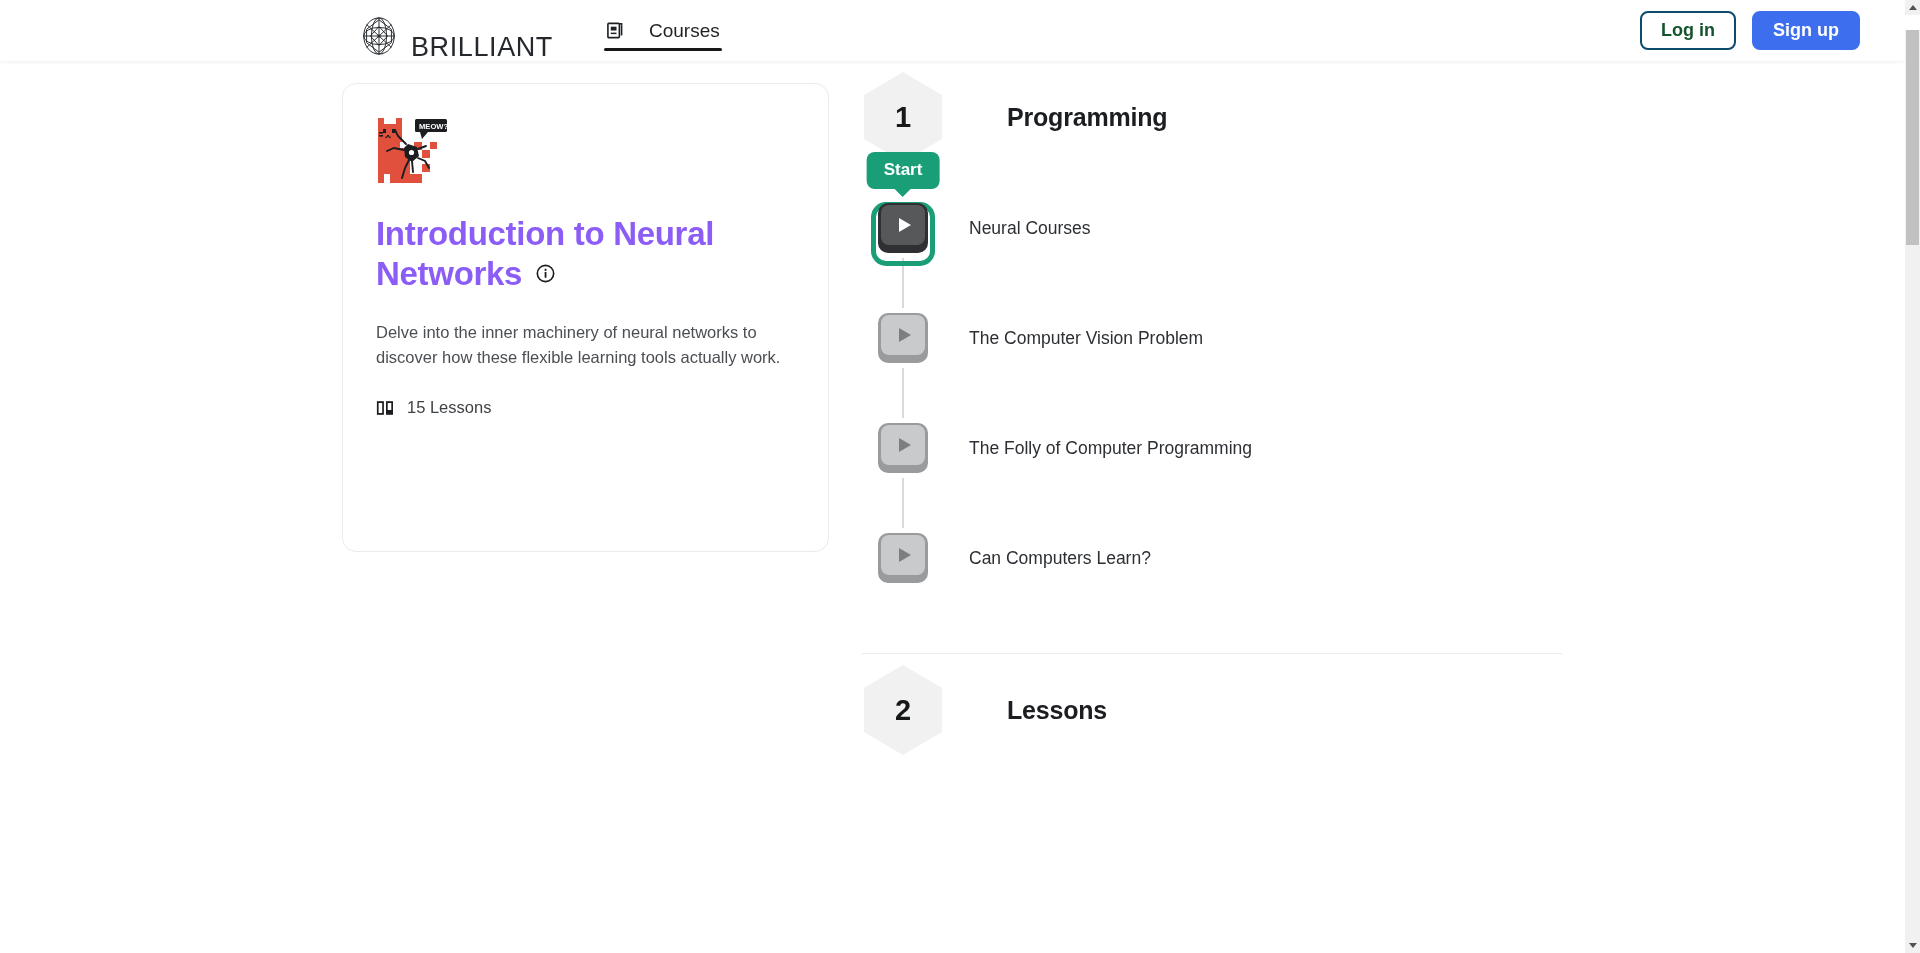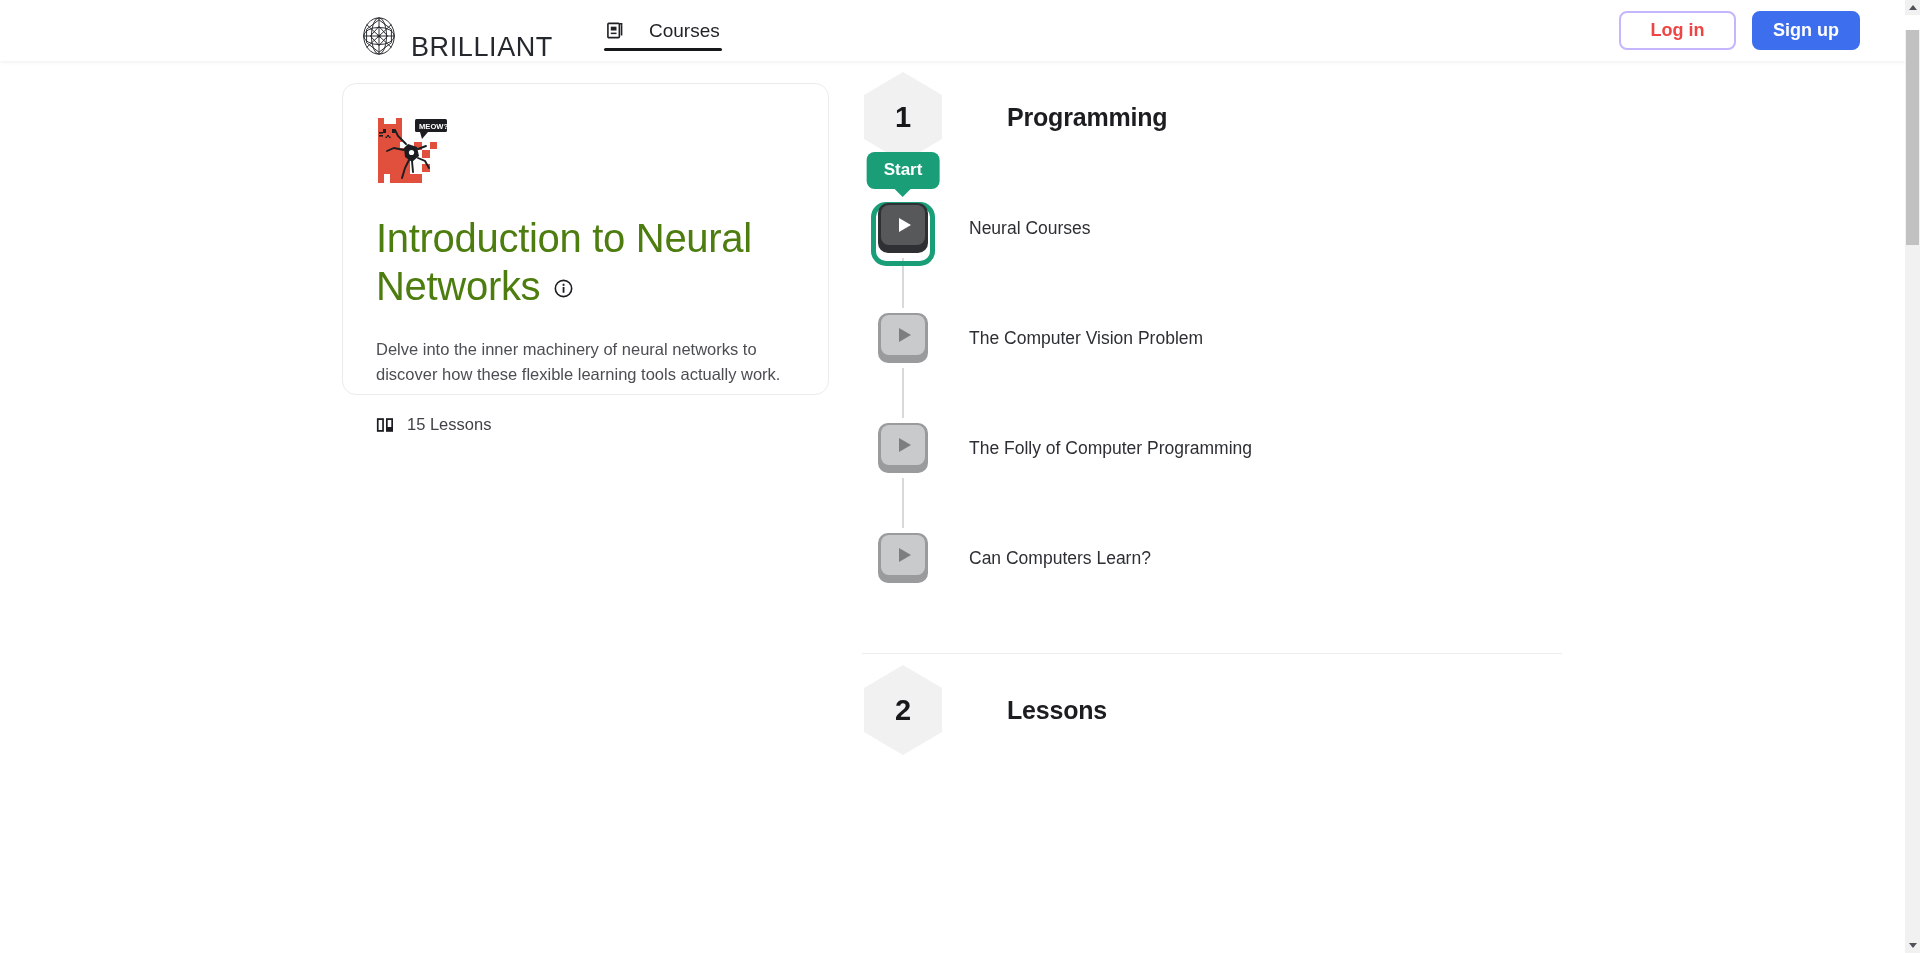--- a/index.html
+++ b/index.html
@@ -83,25 +83,25 @@
   .btn {
     font-size: 18px;
     font-weight: 700;
     border-radius: 8px;
     cursor: pointer;
     display: flex;
     align-items: center;
     justify-content: center;
   }
   .btn-login {
-    width: 117px;
+    width: 96px;
     height: 39px;
     background: #ffffff;
-    color: #ef4444;
-    border: 2px solid #c4b5fd;
+    color: #14532d;
+    border: 2px solid #0c4a6e;
   }
   .btn-signup {
     width: 108px;
     height: 39px;
     background: #3c6eee;
     color: #ffffff;
     border: 2px solid #3c6eee;
   }
 
   
@@ -112,43 +112,43 @@
     height: 892px;
     background: #ffffff;
   }
 
   
   .course-card {
     position: absolute;
     left: 342px;
     top: 22px;
     width: 487px;
-    height: 312px;
+    height: 469px;
     background: #ffffff;
     border: 1px solid #ebebeb;
     border-radius: 14px;
   }
   .card-pad { padding: 32px 33px 0 33px; }
 
   .course-art {
     width: 84px; height: 76px;
     display: block;
     margin-bottom: 22px;
   }
 
   .course-title-wrap {
     display: block;
     max-width: 400px;
     margin-bottom: 26px;
   }
   .course-title {
-    font-size: 40px;
+    font-size: 33px;
     line-height: 1.21;
-    font-weight: 400;
-    color: #4d7c0f;
+    font-weight: 700;
+    color: #8b5cf6;
     letter-spacing: -0.3px;
   }
   .info-icon {
     width: 19px; height: 19px;
     vertical-align: 2px;
     margin-left: 9px;
     cursor: pointer;
   }
 
   .course-desc {

